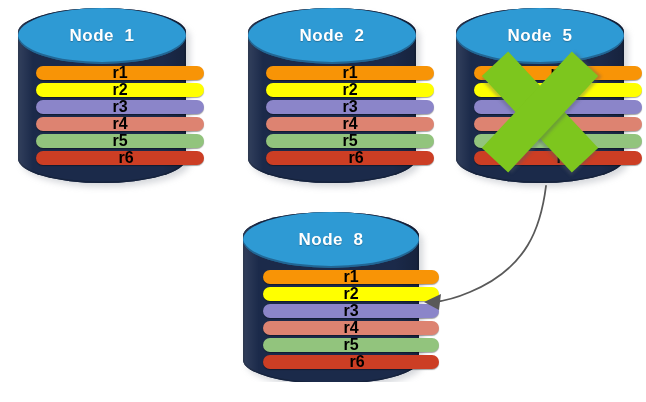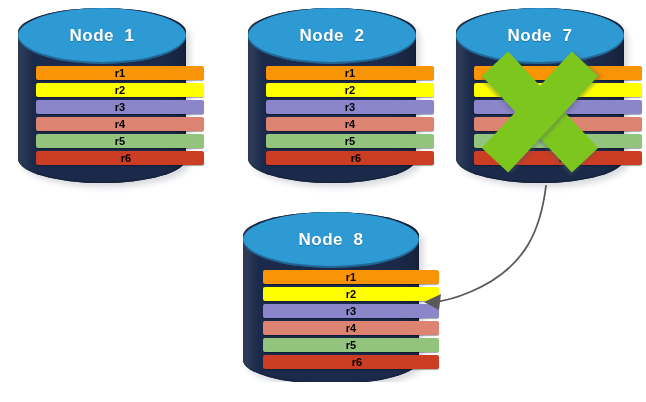--- a/index.html
+++ b/index.html
@@ -85,26 +85,26 @@
   
   .records {
     position: absolute;
     left: 0;
     width: 100%;
   }
   .record {
     position: relative;
     height: 14px;
     margin-bottom: 3px;
-    border-radius: 2px;
+    border-radius: 7px;
     display: flex;
     align-items: center;
     justify-content: center;
     color: #000000;
-    font-size: 11px;
+    font-size: 16px;
     font-weight: bold;
     line-height: 1;
     box-shadow: 0 1px 1px rgba(0,0,0,0.35);
   }
   .record:last-child { margin-bottom: 0; padding-left: 12px; }
 
   
   .xmark {
     position: absolute;
     pointer-events: none;
@@ -189,21 +189,21 @@
       <div class="record" style="background:#CC3E24">
           <span>r6</span>
         </div>
     </div>
   </div>
 
   <div class="node" style="left:456px; top:8px; width:168px; height:175px;">
     <div class="node-shadow"></div>
     <div class="node-body"></div>
     <div class="node-top"></div>
-    <div class="node-label">Node  7</div>
+    <div class="node-label">Node  5</div>
     <div class="records" style="top:58px; padding:0 18px;">
       <div class="record" style="background:#F89406">
           <span>r1</span>
         </div>
       <div class="record" style="background:#FFFF00">
           <span>r2</span>
         </div>
       <div class="record" style="background:#8B85C9">
           <span>r3</span>
         </div>

